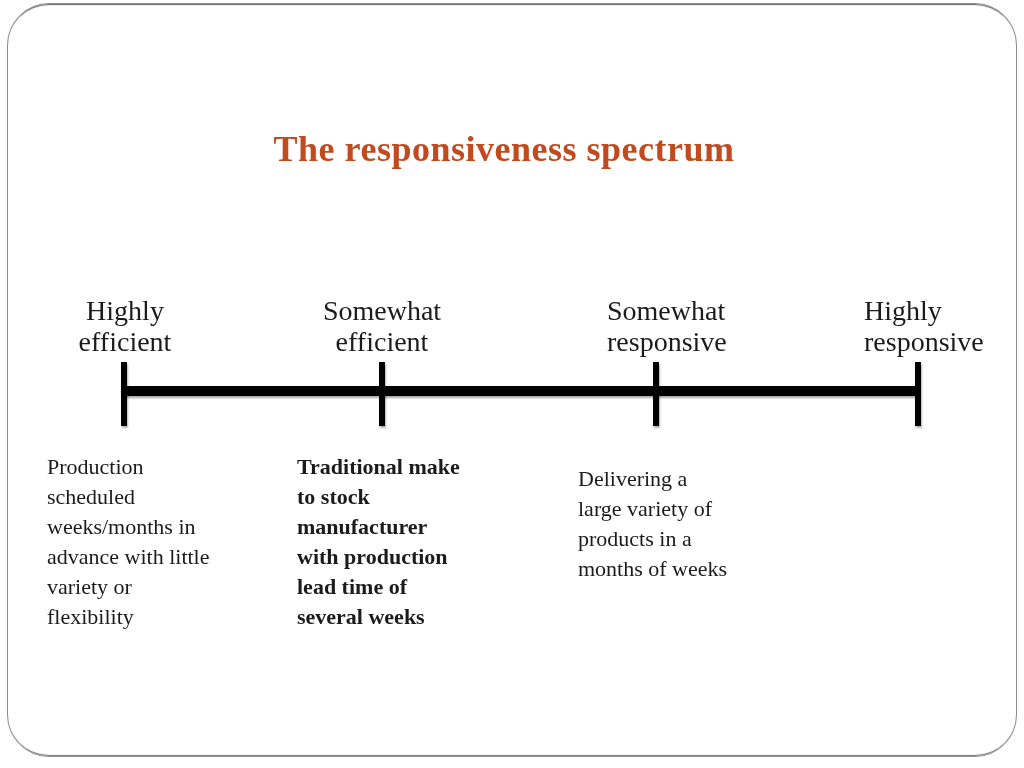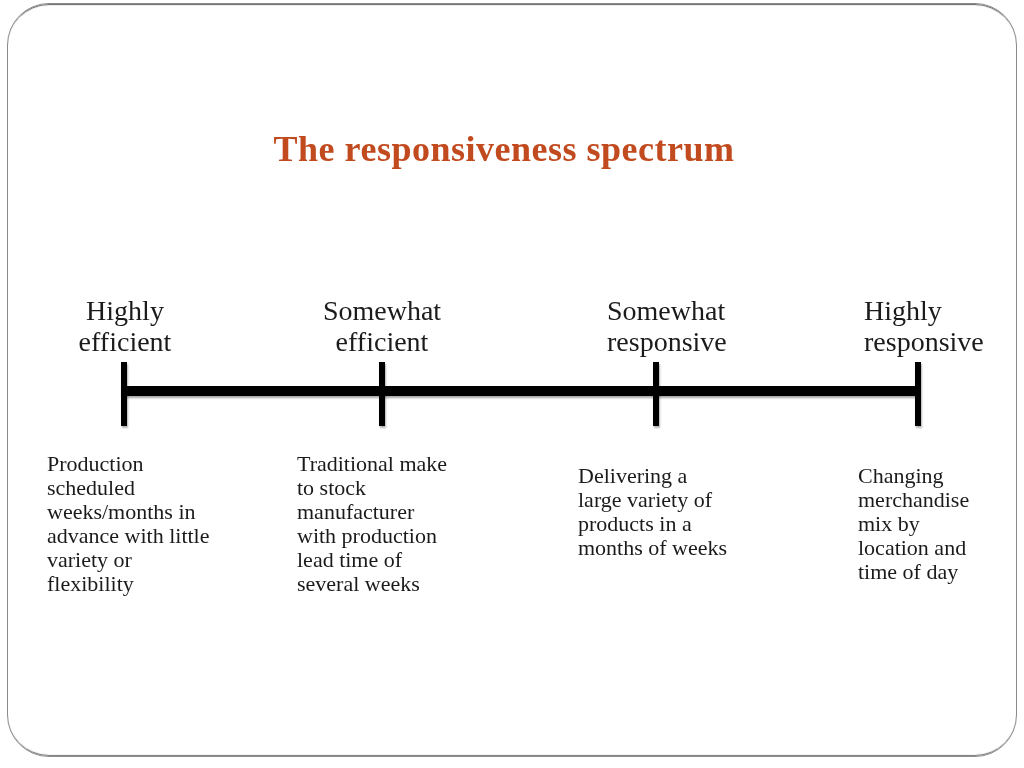--- a/index.html
+++ b/index.html
@@ -73,27 +73,27 @@
     background: #000000;
     box-shadow: 1px 2px 2px rgba(0,0,0,0.3);
   }
   .tick-1 { left: 121px; }
   .tick-2 { left: 379px; }
   .tick-3 { left: 653px; }
   .tick-4 { left: 915px; }
   .desc {
     position: absolute;
     font-size: 22px;
-    line-height: 24px;
+    line-height: 30px;
     color: #1b1b1b;
     white-space: pre-line;
     text-align: left;
   }
   .desc-1 { left: 47px;  top: 452px; width: 200px; }
-  .desc-2 { left: 297px; top: 452px; width: 200px; }
+  .desc-2 { left: 297px; top: 452px; width: 200px; font-weight: bold; }
   .desc-3 { left: 578px; top: 464px; width: 190px; }
   .desc-4 { left: 858px; top: 464px; width: 160px; }
 </style>
 </head>
 <body>
 
 <div class="slide"></div>
 
 <div class="stage">
 
@@ -129,19 +129,14 @@
 manufacturer
 with production
 lead time of
 several weeks</div>
 
   <div class="desc desc-3">Delivering a
 large variety of
 products in a
 months of weeks</div>
 
-  <div class="desc desc-4">Changing
-merchandise
-mix by
-location and
-time of day</div>
 
 </div>
 
 </body></html>

